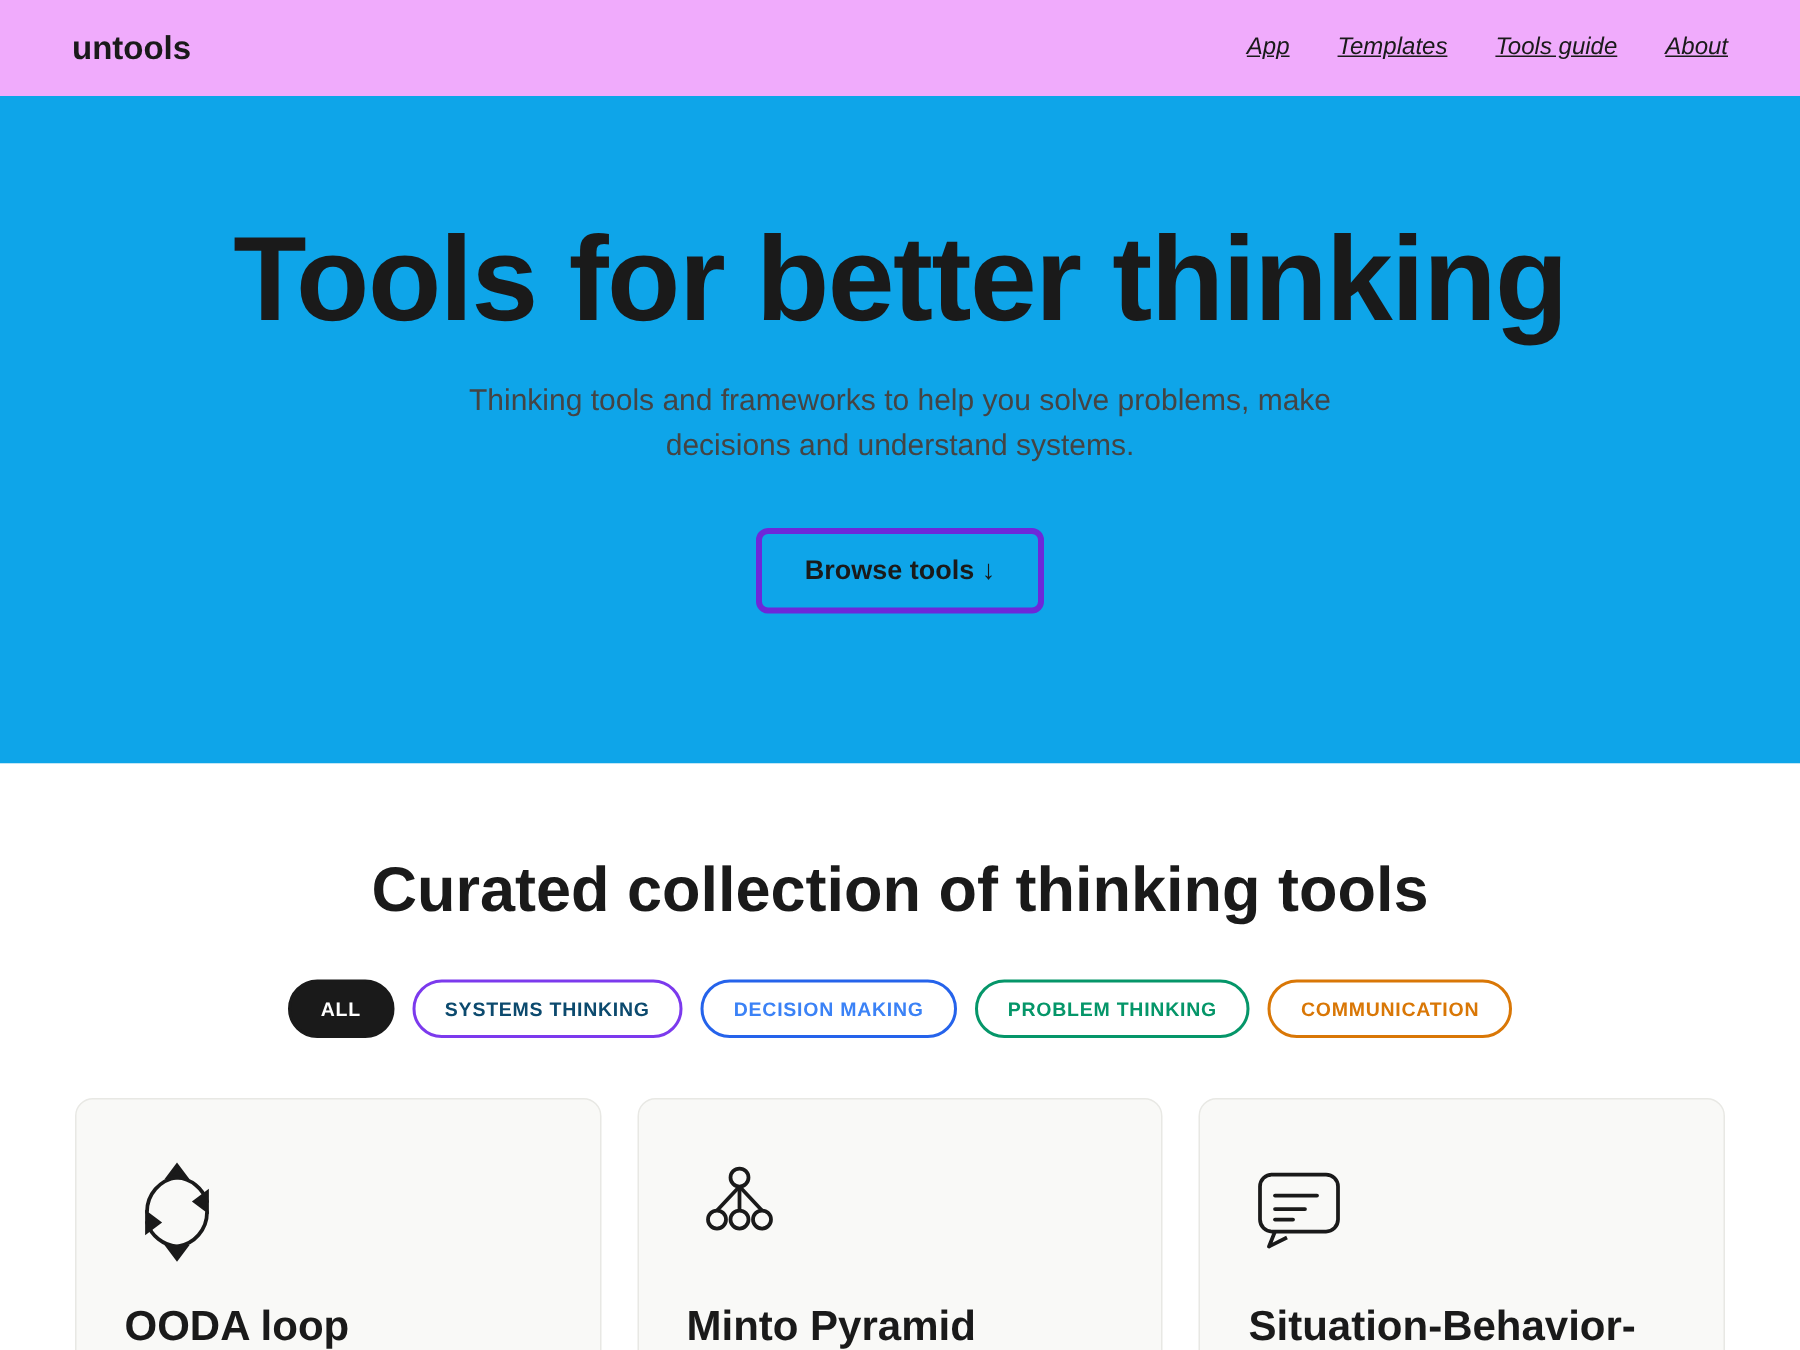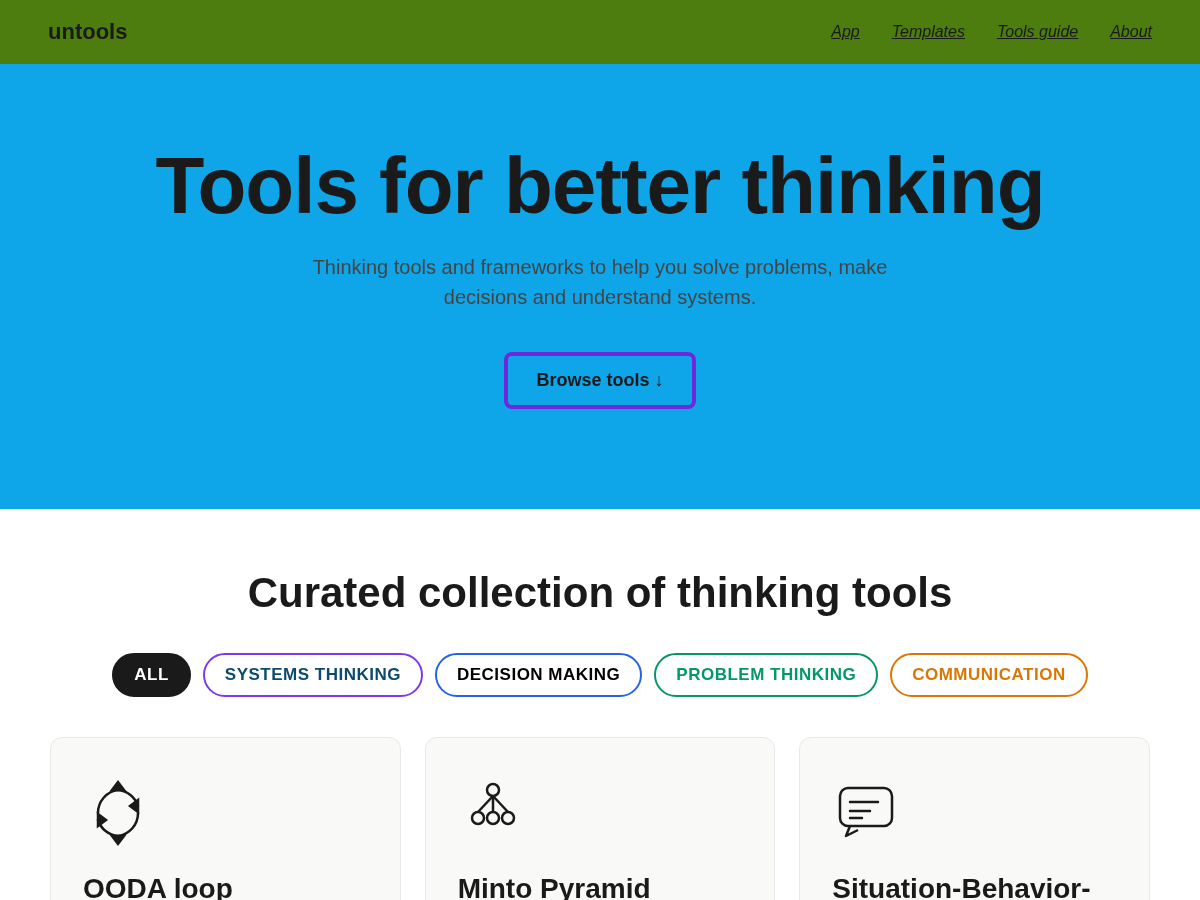--- a/index.html
+++ b/index.html
@@ -5,21 +5,21 @@
     * { margin: 0; padding: 0; box-sizing: border-box; }
 
     body {
       font-family: -apple-system, BlinkMacSystemFont, 'Segoe UI', Helvetica, Arial, sans-serif;
       background: #f5f5f0;
       color: #1a1a1a;
     }
 
     
     nav {
-      background: #4d7c0f;
+      background: #f0abfc;
       display: flex;
       align-items: center;
       justify-content: space-between;
       padding: 0 48px;
       height: 64px;
       border-bottom: none;
     }
 
     .nav-links {
       display: flex;
@@ -108,42 +108,42 @@
       display: flex;
       gap: 12px;
       justify-content: center;
       flex-wrap: wrap;
       margin-bottom: 40px;
     }
 
     .filter-btn {
       border-radius: 999px;
       padding: 10px 20px;
-      font-size: 17px;
+      font-size: 13px;
       font-weight: 700;
       letter-spacing: 0.5px;
       cursor: pointer;
       border: 2px solid transparent;
     }
 
     .filter-btn.active {
       background: #1a1a1a;
       color: #fff;
       border-color: #1a1a1a;
     }
 
     .filter-btn.systems {
       background: transparent;
       color: #0c4a6e;
       border-color: #7c3aed;
     }
 
     .filter-btn.decision {
       background: transparent;
-      color: #000000;
+      color: #3b82f6;
       border-color: #2563eb;
     }
 
     .filter-btn.problem {
       background: transparent;
       color: #059669;
       border-color: #059669;
     }
 
     .filter-btn.communication {

